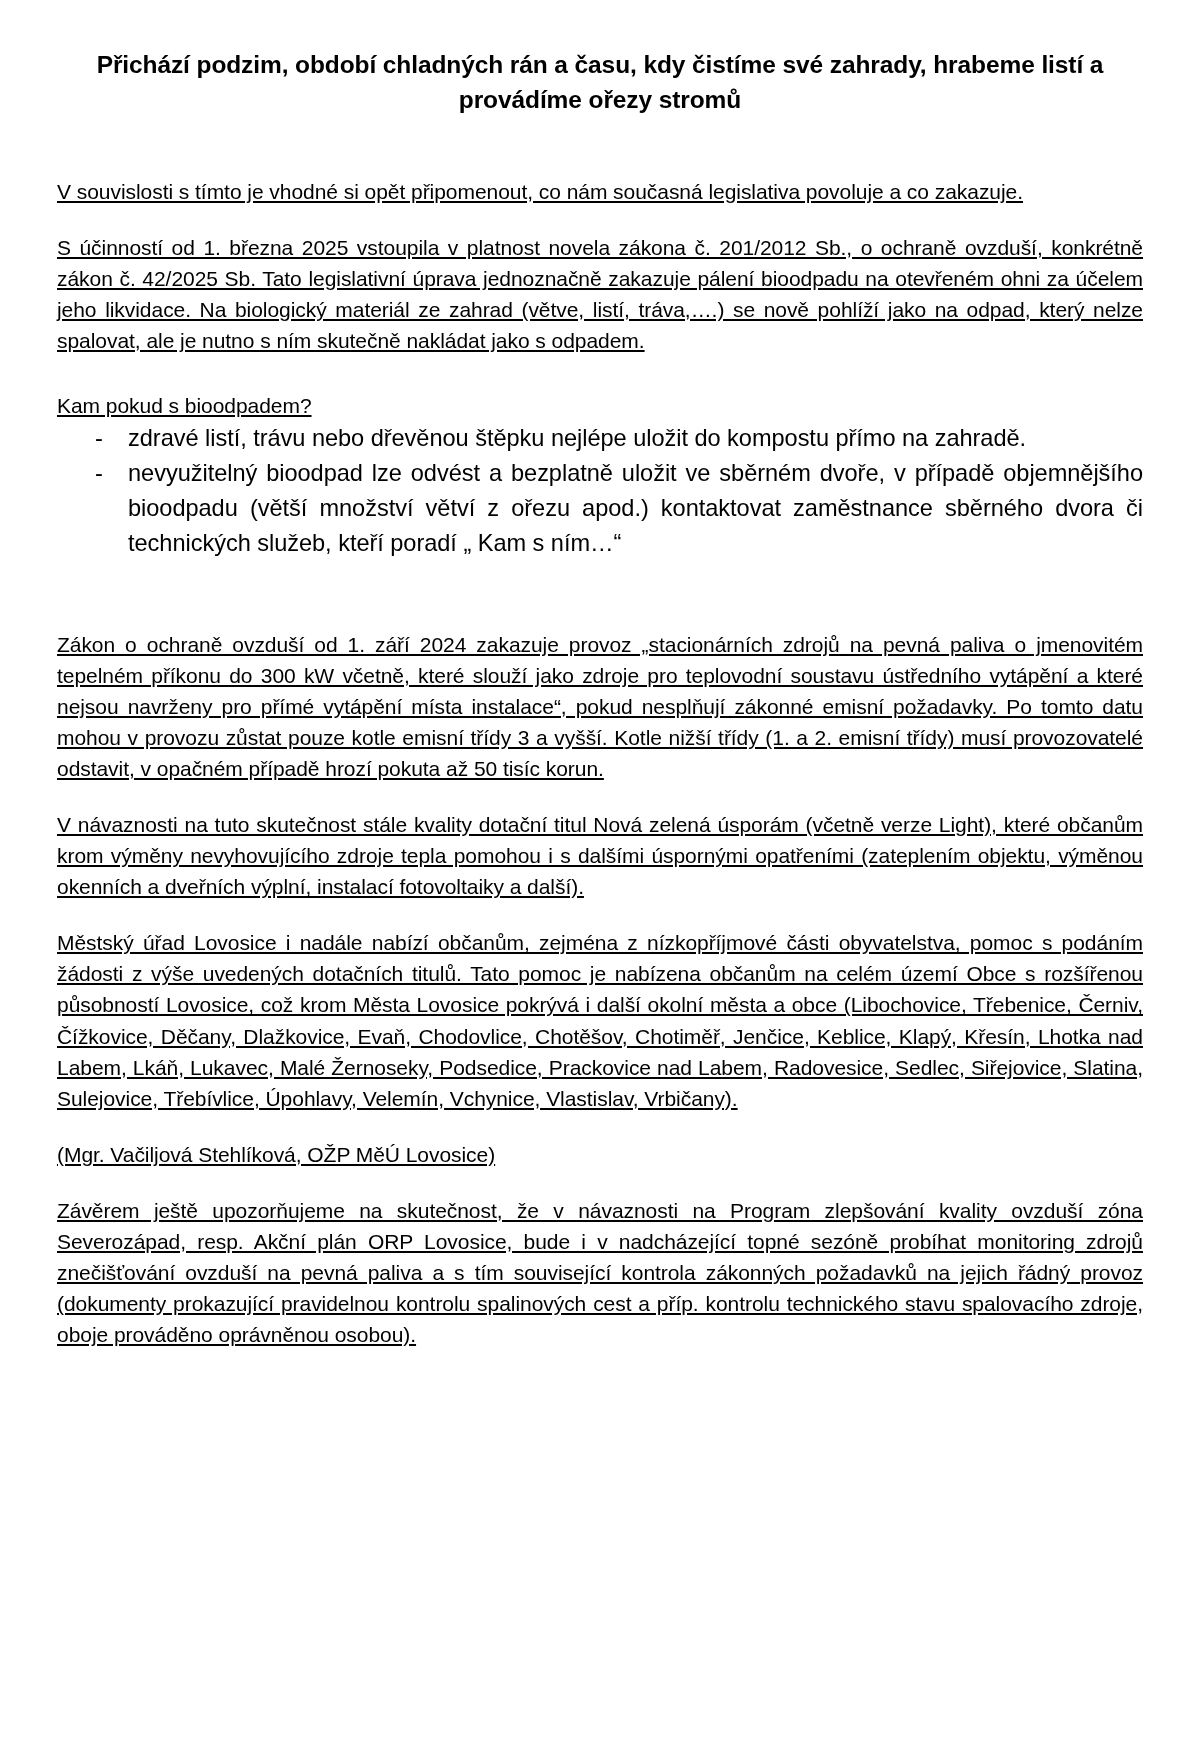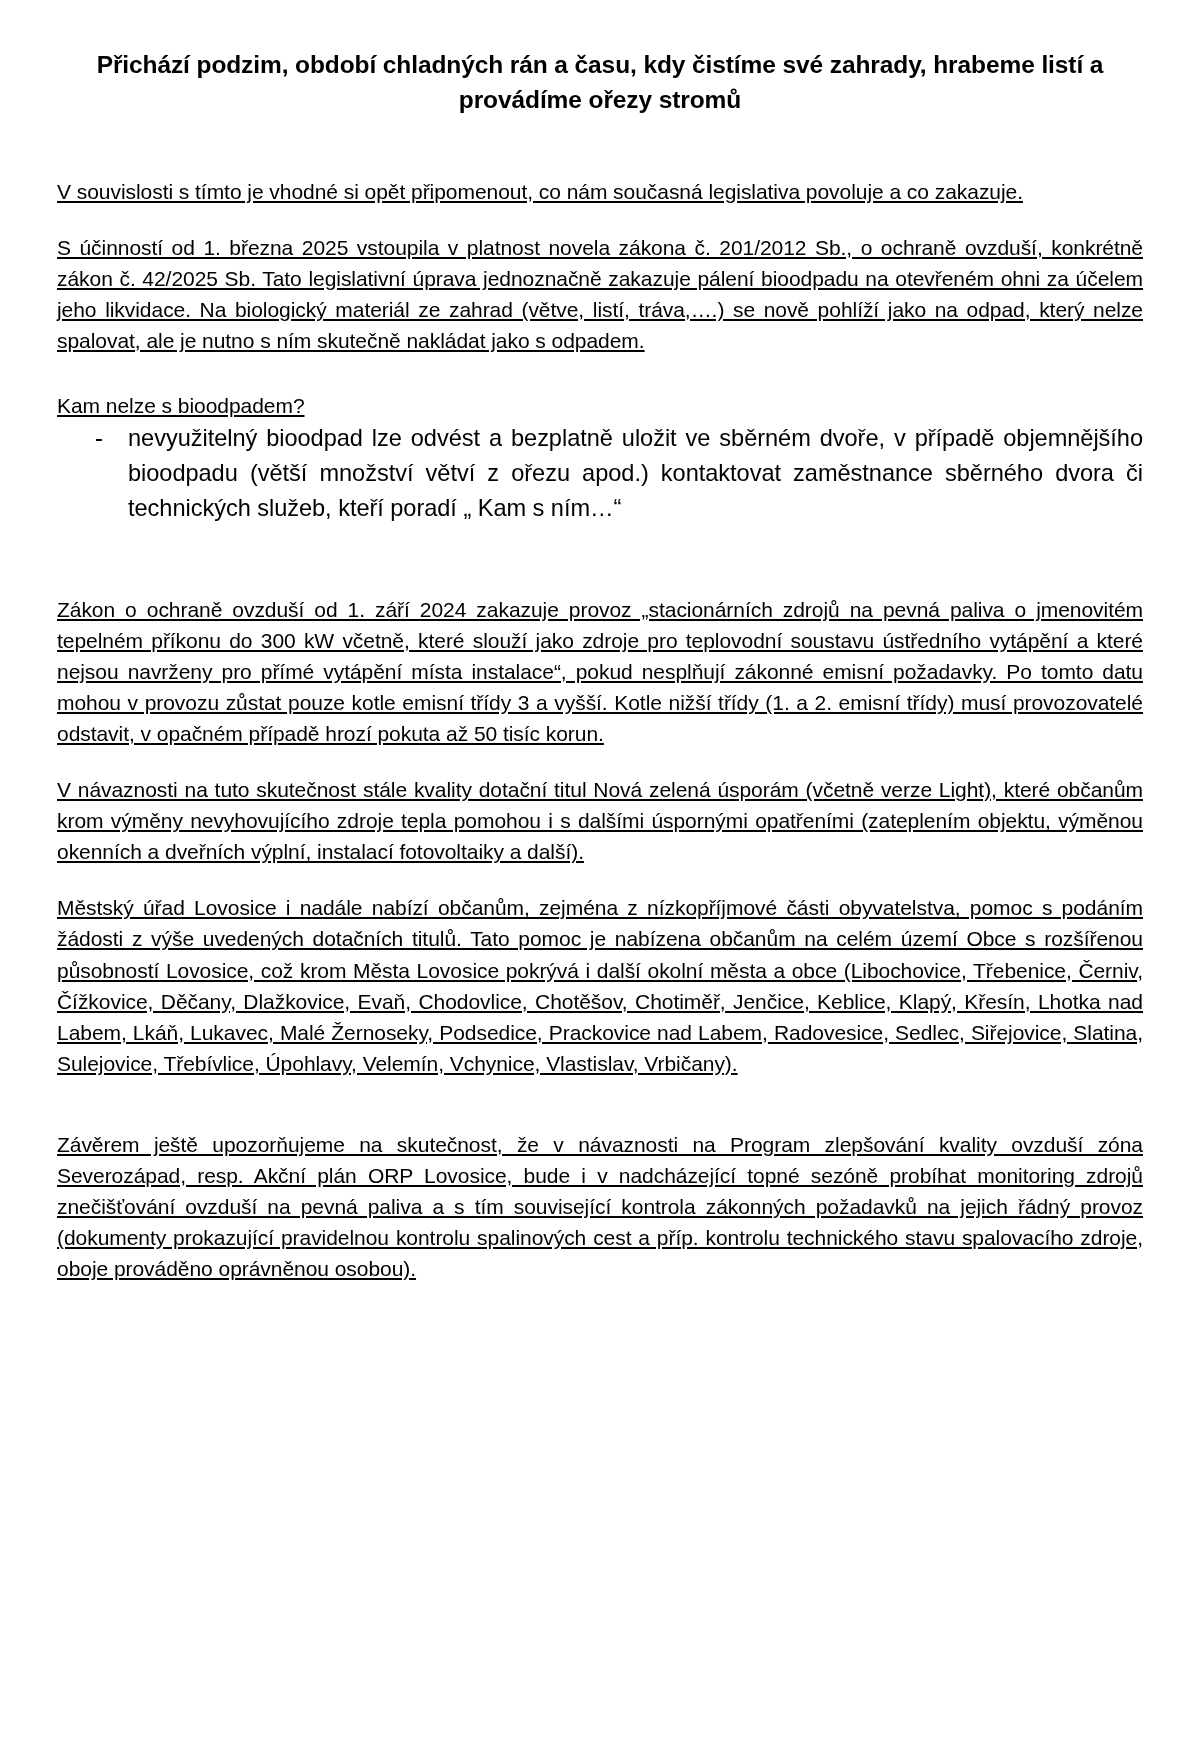--- a/index.html
+++ b/index.html
@@ -94,25 +94,26 @@
     <div class="gap-xl"></div>
 
     <p class="body">V souvislosti s tímto je vhodné si opět připomenout, co nám současná legislativa povoluje a co zakazuje.</p>
 
     <div class="gap-m"></div>
 
     <p class="body">S účinností od 1. března 2025 vstoupila v platnost novela zákona č. 201/2012 Sb., o ochraně ovzduší, konkrétně zákon č. 42/2025 Sb. Tato legislativní úprava jednoznačně zakazuje pálení bioodpadu na otevřeném ohni za účelem jeho likvidace. Na biologický materiál ze zahrad (větve, listí, tráva,….) se nově pohlíží jako na odpad, který nelze spalovat, ale je nutno s ním skutečně nakládat jako s odpadem.</p>
 
     <div class="gap-l"></div>
 
-    <p class="body">Kam nelze s bioodpadem?</p>
+    <p class="body">Kam pokud s bioodpadem?</p>
 
     <ul class="dash-list">
       <li>
         <span class="dash">-</span>
+        <span>zdravé listí, trávu nebo dřevěnou štěpku nejlépe uložit do kompostu přímo na zahradě.</span>
       </li>
       <li>
         <span class="dash">-</span>
         <span>nevyužitelný bioodpad lze odvést a bezplatně uložit ve sběrném dvoře, v případě objemnějšího bioodpadu (větší množství větví z ořezu apod.) kontaktovat zaměstnance sběrného dvora či technických služeb, kteří poradí „ Kam s ním…“</span>
       </li>
     </ul>
 
     <div class="gap-l"></div>
 
 
@@ -123,20 +124,21 @@
     <div class="gap-m"></div>
 
     <p class="body">V návaznosti na tuto skutečnost stále kvality dotační titul Nová zelená úsporám (včetně verze Light), které občanům krom výměny nevyhovujícího zdroje tepla pomohou i s dalšími úspornými opatřeními (zateplením objektu, výměnou okenních a dveřních výplní, instalací fotovoltaiky a další).</p>
 
     <div class="gap-m"></div>
 
     <p class="body">Městský úřad Lovosice i nadále nabízí občanům, zejména z nízkopříjmové části obyvatelstva, pomoc s podáním žádosti z výše uvedených dotačních titulů. Tato pomoc je nabízena občanům na celém území Obce s rozšířenou působností Lovosice, což krom Města Lovosice pokrývá i další okolní města a obce (Libochovice, Třebenice, Černiv, Čížkovice, Děčany, Dlažkovice, Evaň, Chodovlice, Chotěšov, Chotiměř, Jenčice, Keblice, Klapý, Křesín, Lhotka nad Labem, Lkáň, Lukavec, Malé Žernoseky, Podsedice, Prackovice nad Labem, Radovesice, Sedlec, Siřejovice, Slatina, Sulejovice, Třebívlice, Úpohlavy, Velemín, Vchynice, Vlastislav, Vrbičany).</p>
 
     <div class="gap-m"></div>
 
+    <p class="body">(Mgr. Vačiljová Stehlíková, OŽP MěÚ Lovosice)</p>
 
     <div class="gap-m"></div>
 
     <p class="body">Závěrem ještě upozorňujeme na skutečnost, že v návaznosti na Program zlepšování kvality ovzduší zóna Severozápad, resp. Akční plán ORP Lovosice, bude i v nadcházející topné sezóně probíhat monitoring zdrojů znečišťování ovzduší na pevná paliva a s tím související kontrola zákonných požadavků na jejich řádný provoz (dokumenty prokazující pravidelnou kontrolu spalinových cest a příp. kontrolu technického stavu spalovacího zdroje, oboje prováděno oprávněnou osobou).</p>
 
     <div class="gap-l"></div>
 
 
   </div>
 </div>

